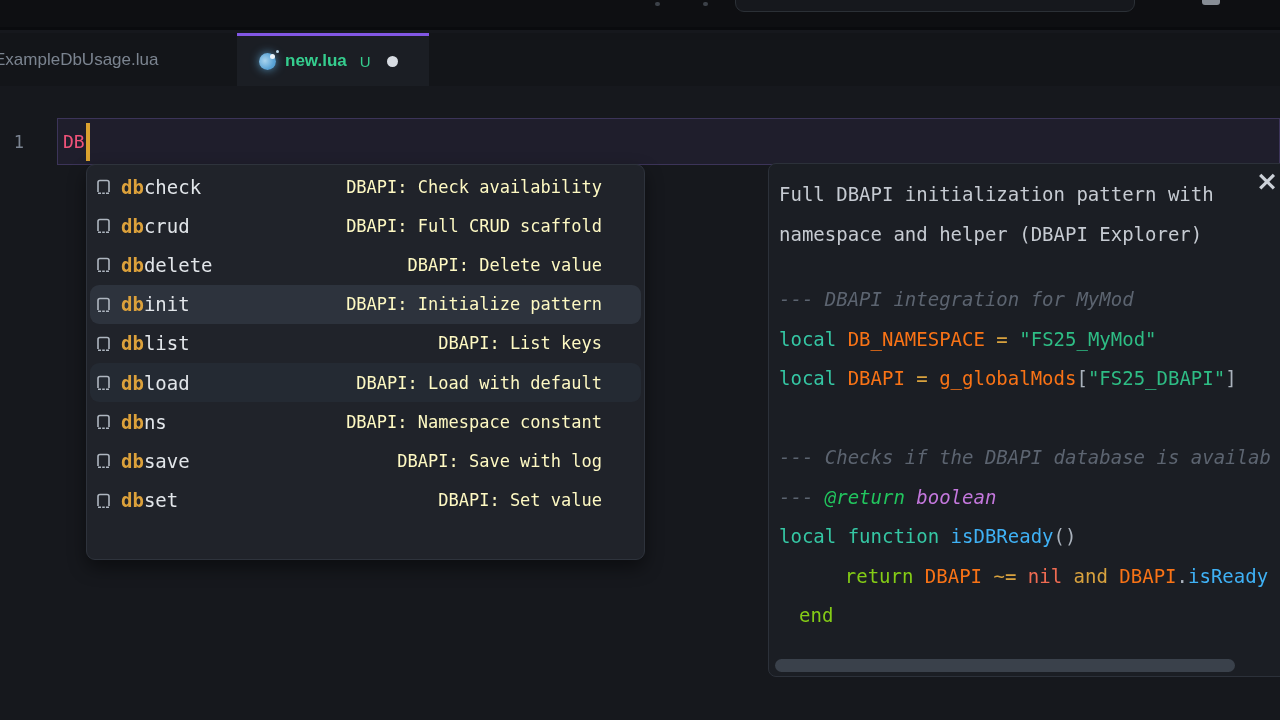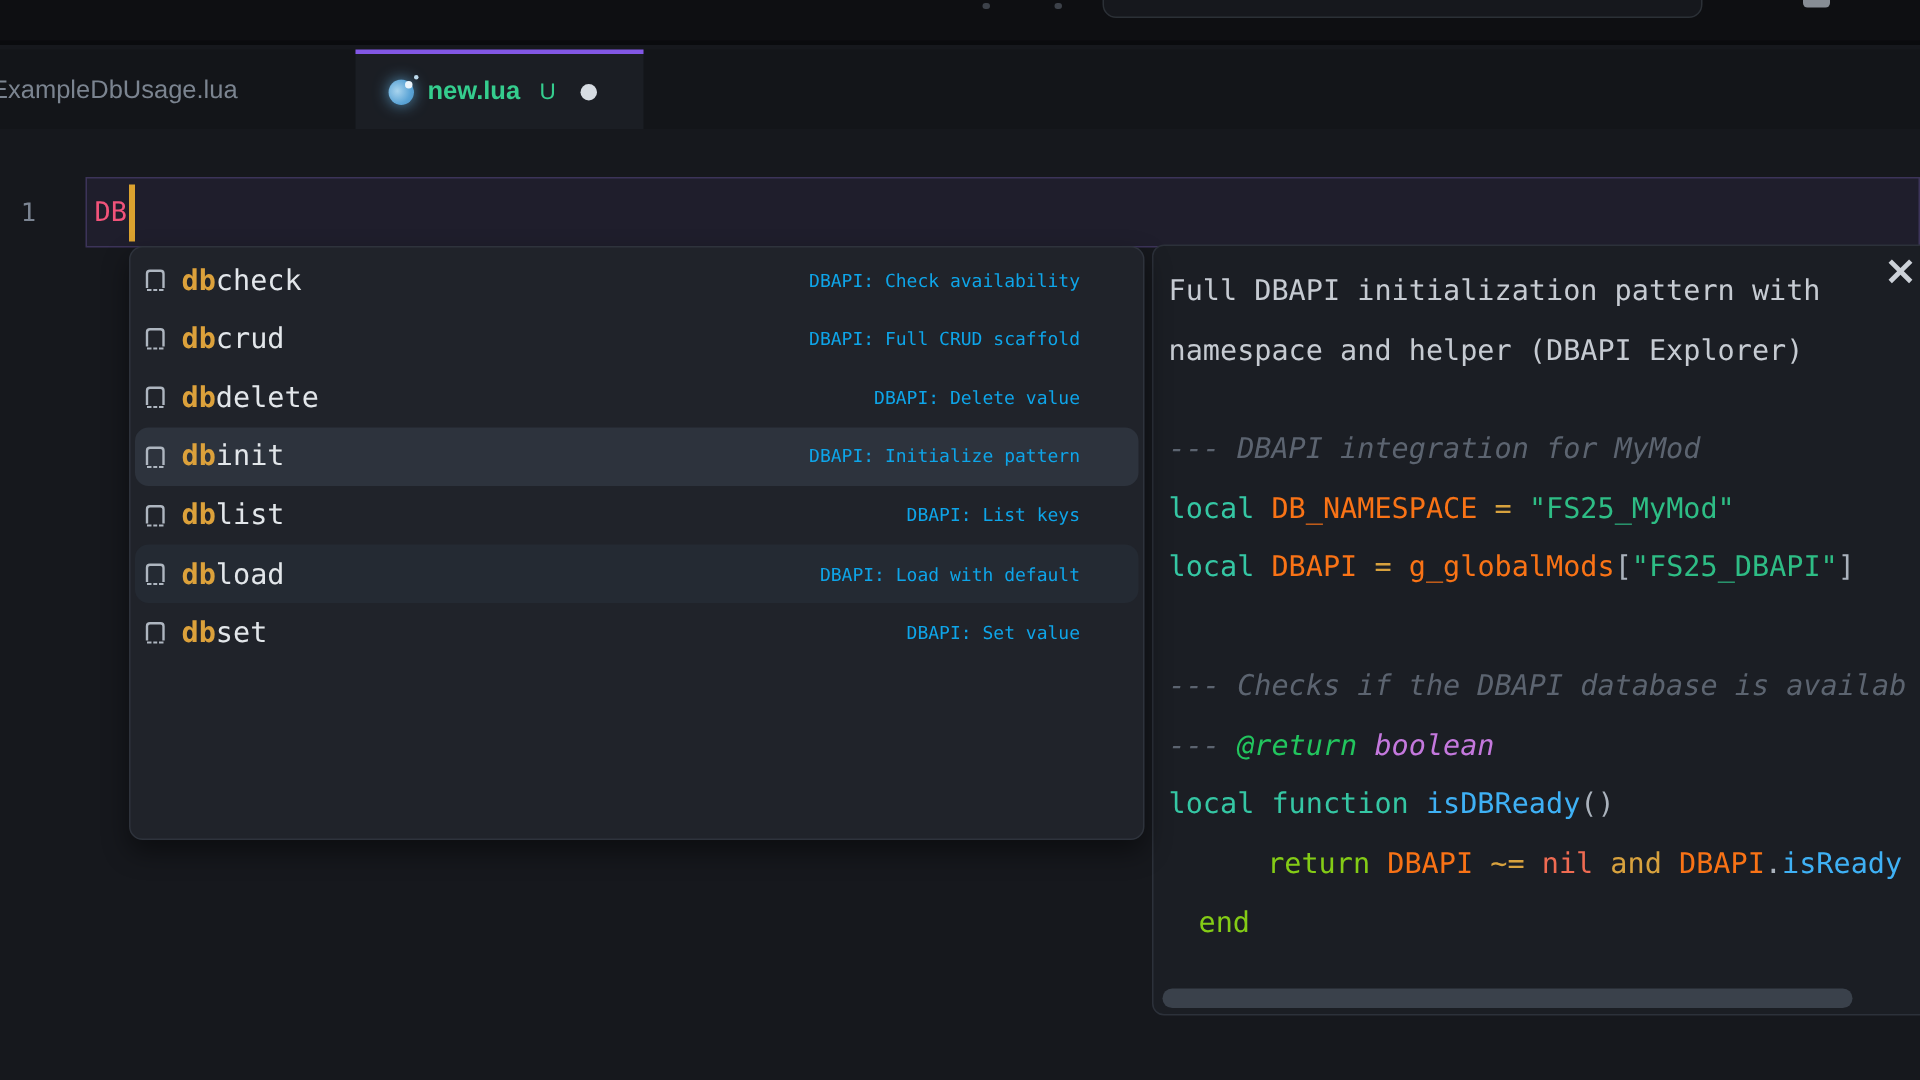--- a/index.html
+++ b/index.html
@@ -35,30 +35,30 @@
   
   .gutter-num { position:absolute; left:0; top:119px; width:24px; height:46px; line-height:46px;
     text-align:right; color:#7b8492; font-size:17px; }
   .current-line { position:absolute; left:57px; top:118px; right:0; height:47px;
     background:rgba(124,96,200,.09); border:1px solid rgba(136,112,210,.28);
     display:flex; align-items:center; padding-left:5px; }
   .code-db { color:#f1537a; font-size:18px; }
   .cursor { display:inline-block; width:4px; height:38px; background:#dba22f; margin-left:1px; }
 
   
-  .suggest { position:absolute; left:86px; top:164px; width:677px; height:396px;
+  .suggest { position:absolute; left:86px; top:164px; width:559px; height:396px;
     background:#20232a; border:1px solid #2e333c; border-radius:9px;
     box-shadow:0 8px 18px rgba(0,0,0,.45); padding:2px 0; overflow:hidden; z-index:3; }
   .s-row { height:39.2px; display:flex; align-items:center; padding:0 42px 0 9px; }
   .s-row.selected { background:#2d333d; border-radius:9px; margin:0 3px; padding:0 39px 0 6px; }
   .s-row.hover    { background:#242a33; border-radius:9px; margin:0 3px; padding:0 39px 0 6px; }
   .snippet-icon { width:15px; height:17px; margin-right:10px; flex:none; display:flex; align-items:center; }
   .s-label { font-size:19px; color:#e2e6ea; white-space:pre; }
   .s-label b { color:#dca13b; font-weight:bold; }
-  .s-desc { margin-left:auto; font-size:12px; color:#0ea5e9; white-space:pre; }
+  .s-desc { margin-left:auto; font-size:17px; color:#fef9c3; white-space:pre; }
 
   
   .docs { position:absolute; left:768px; top:163px; width:520px; height:514px;
     background:#1b1e24; border:1px solid #2c313a; border-radius:8px 0 0 8px;
     padding:10px 0 0 10px; overflow:hidden; z-index:2; }
   .docs-title { font-size:19px; line-height:40px; color:#c6cbd2; white-space:pre; }
   .docs-close { position:absolute; left:486px; top:2px; width:24px; height:30px;
     color:#ccd1d8; font-size:27px; line-height:30px; font-weight:bold;
     font-family:"DejaVu Sans", sans-serif; text-align:center; }
   .docs-code { margin-top:26px; width:1000px; }
@@ -171,20 +171,40 @@
         <span class="s-label"><b>db</b>load</span>
         <span class="s-desc">DBAPI: Load with default</span>
       </div>
       <div class="s-row">
         <span class="snippet-icon">
           <svg width="15" height="17" viewBox="0 0 15 17">
             <path d="M2 14 V4.5 Q2 2.5 4 2.5 H11 Q13 2.5 13 4.5 V14" fill="none" stroke="#aeb6c0" stroke-width="1.6"></path>
             <path d="M2 15.3 h3 M6.2 15.3 h2.6 M10 15.3 h3" fill="none" stroke="#aeb6c0" stroke-width="1.4"></path>
           </svg>
         </span>
+        <span class="s-label"><b>db</b>ns</span>
+        <span class="s-desc">DBAPI: Namespace constant</span>
+      </div>
+      <div class="s-row">
+        <span class="snippet-icon">
+          <svg width="15" height="17" viewBox="0 0 15 17">
+            <path d="M2 14 V4.5 Q2 2.5 4 2.5 H11 Q13 2.5 13 4.5 V14" fill="none" stroke="#aeb6c0" stroke-width="1.6"></path>
+            <path d="M2 15.3 h3 M6.2 15.3 h2.6 M10 15.3 h3" fill="none" stroke="#aeb6c0" stroke-width="1.4"></path>
+          </svg>
+        </span>
+        <span class="s-label"><b>db</b>save</span>
+        <span class="s-desc">DBAPI: Save with log</span>
+      </div>
+      <div class="s-row">
+        <span class="snippet-icon">
+          <svg width="15" height="17" viewBox="0 0 15 17">
+            <path d="M2 14 V4.5 Q2 2.5 4 2.5 H11 Q13 2.5 13 4.5 V14" fill="none" stroke="#aeb6c0" stroke-width="1.6"></path>
+            <path d="M2 15.3 h3 M6.2 15.3 h2.6 M10 15.3 h3" fill="none" stroke="#aeb6c0" stroke-width="1.4"></path>
+          </svg>
+        </span>
         <span class="s-label"><b>db</b>set</span>
         <span class="s-desc">DBAPI: Set value</span>
       </div>
     </div>
 
   <div class="docs">
     <div class="docs-title">Full DBAPI initialization pattern with</div>
     <div class="docs-title">namespace and helper (DBAPI Explorer)</div>
     <div class="docs-close">×</div>
     <div class="docs-code" id="docs-code">

